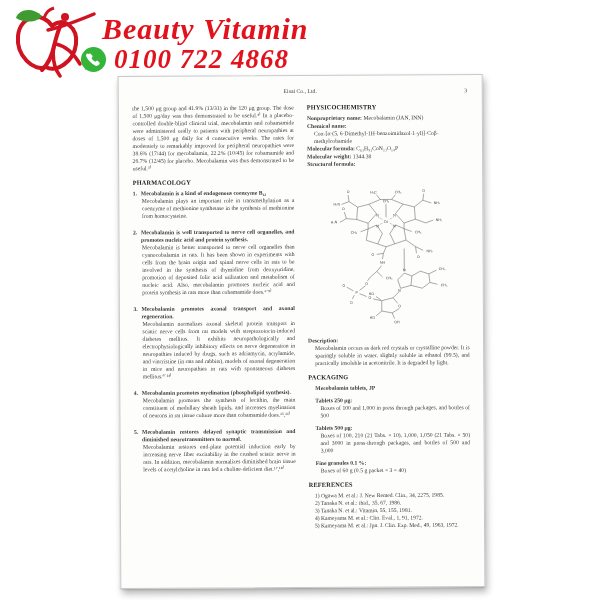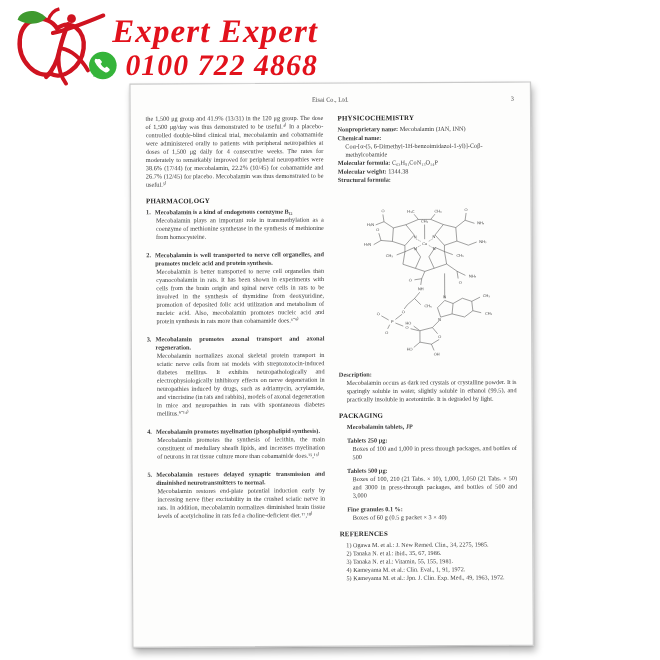--- a/index.html
+++ b/index.html
@@ -71,21 +71,21 @@
     <path d="M36,14 C38,8 42,5 46,4" fill="none" stroke="#cf1320" stroke-width="3"></path>
 
     <circle cx="57" cy="13" r="4" fill="#cf1320"></circle>
 
     <path d="M54,18 C50,26 48,34 46,42 C44,52 40,60 34,66" fill="none" stroke="#cf1320" stroke-width="4" stroke-linecap="round"></path>
     <path d="M40,26 C50,24 62,20 86,10" fill="none" stroke="#cf1320" stroke-width="3.5" stroke-linecap="round"></path>
     <path d="M48,40 C58,42 66,50 72,60" fill="none" stroke="#cf1320" stroke-width="3.5" stroke-linecap="round"></path>
     <path d="M46,42 C44,54 46,64 52,72" fill="none" stroke="#cf1320" stroke-width="3.5" stroke-linecap="round"></path>
   </svg>
   <div class="logo-textcol">
-    <div class="brand-name">Expert Expert</div>
+    <div class="brand-name">Beauty Vitamin</div>
     <div class="phone-row">
       <svg class="wa-icon" viewBox="0 0 28 28">
         <circle cx="14" cy="14" r="13" fill="#35b43a"></circle>
         <path d="M5,25 L7.5,19.5 L11,22 Z" fill="#35b43a"></path>
         <path d="M9.4,8.2 c0.5,-0.5 1.3,-0.5 1.8,0 l1.5,1.6 c0.5,0.5 0.5,1.3 0,1.8 l-0.8,0.8 c0.9,1.7 2.3,3.1 4,4 l0.8,-0.8 c0.5,-0.5 1.3,-0.5 1.8,0 l1.6,1.5 c0.5,0.5 0.5,1.3 0,1.8 l-0.9,0.9 c-0.8,0.8 -2.1,1.1 -3.1,0.6 c-2.1,-1 -4,-2.4 -5.6,-4 c-1.6,-1.6 -3,-3.5 -4,-5.6 c-0.5,-1 -0.2,-2.3 0.6,-3.1 Z" fill="#ffffff" stroke="none"></path>
       </svg>
       <div class="phone-number">0100 722 4868</div>
     </div>
   </div>
 </div>

